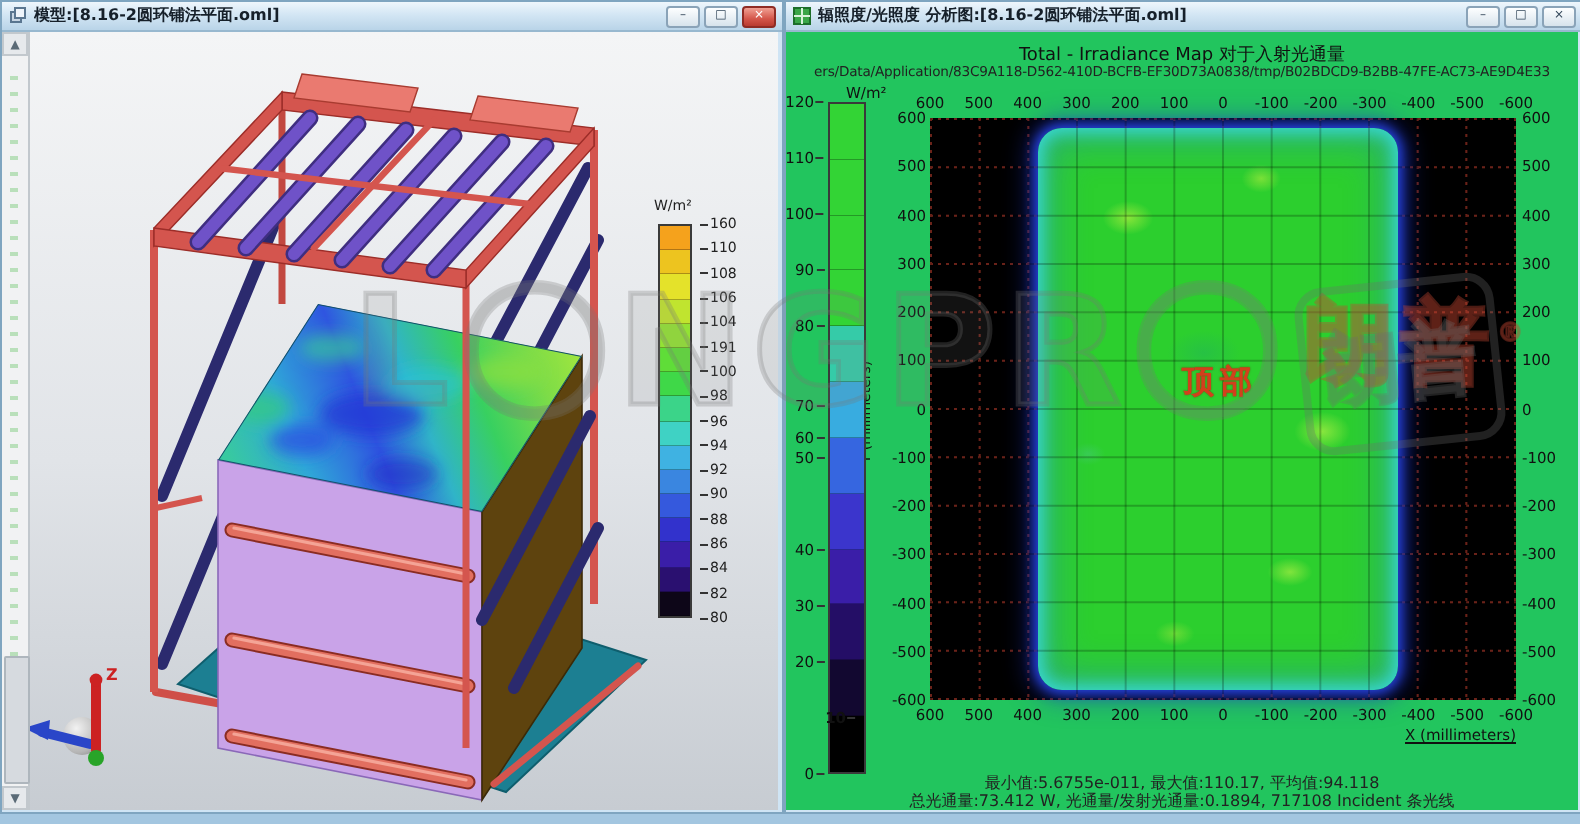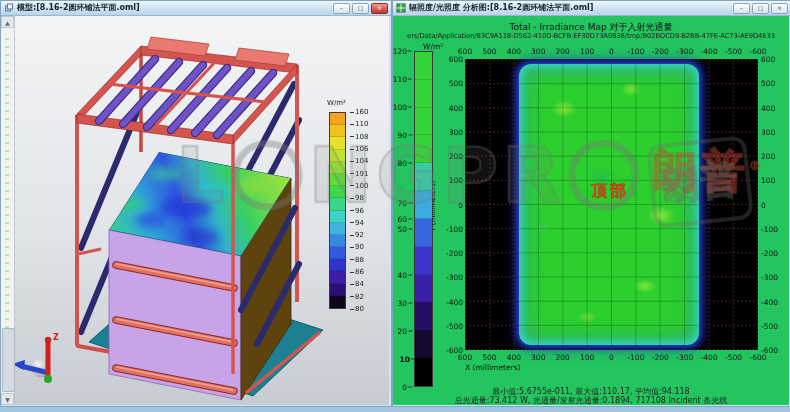--- a/index.html
+++ b/index.html
@@ -77,21 +77,21 @@
       inset 0 0 18px 8px rgba(40,120,235,.35),
       0 0 6px 2px rgba(40,70,230,.95),
       0 0 12px 5px rgba(30,50,200,.5);
     z-index:1;}
   .grid-over{z-index:2;}
   .map-annot{position:absolute;left:126px;top:122px;z-index:3;font-size:16px;font-weight:bold;
     letter-spacing:3px;color:#d2401c;text-shadow:0 0 1px rgba(120,20,0,.6);}
   .xt{position:absolute;font-size:7.5px;color:#111;transform:translateX(-50%);}
   .yt-l{position:absolute;font-size:7.5px;color:#111;transform:translate(-100%,-50%);}
   .yt-r{position:absolute;font-size:7.5px;color:#111;transform:translateY(-50%);}
-  .xlab{position:absolute;left:72px;width:293px;top:347px;text-align:left;font-size:7.5px;color:#111;}
+  .xlab{position:absolute;left:72px;width:293px;top:347px;text-align:right;font-size:7.5px;color:#111;text-decoration:underline;}
   .stats{position:absolute;left:8px;right:8px;text-align:center;font-size:8px;color:#222;line-height:9px;}
   .s1{top:371px;} .s2{top:380px;}
 
   
   .watermark{position:absolute;inset:0;pointer-events:none;z-index:60;}
   .wm-brand{position:absolute;left:176px;top:126px;font-size:76px;font-weight:bold;letter-spacing:4px;
     color:rgba(125,125,125,.14);-webkit-text-stroke:2.5px rgba(118,118,118,.28);white-space:nowrap;}
   .wm-cn{font-size:44px;margin-left:8px;color:rgba(196,70,50,.16);
     -webkit-text-stroke:2px rgba(196,70,50,.38);vertical-align:16px;}
   .wm-cn i{font-style:normal;}
@@ -330,21 +330,21 @@
         <span class="cb-t" style="left: 19px; top: 63px;">110</span>
         <span class="cb-t" style="left: 19px; top: 91px;">100</span>
         <span class="cb-t" style="left: 19px; top: 119px;">90</span>
         <span class="cb-t" style="left: 19px; top: 147px;">80</span>
         <span class="cb-t" style="left: 19px; top: 175px; margin-top: 12px;">70</span>
         <span class="cb-t" style="left: 19px; top: 203px;">60</span>
         <span class="cb-t" style="left: 19px; top: 213px;">50</span>
         <span class="cb-t" style="left: 19px; top: 259px;">40</span>
         <span class="cb-t" style="left: 19px; top: 287px;">30</span>
         <span class="cb-t" style="left: 19px; top: 315px;">20</span>
-        <span class="cb-t" style="left: 22px; top: 343px; font-weight: bold;">10</span>
+        <span class="cb-t" style="left: 35px; top: 343px; font-weight: bold;">10</span>
         <span class="cb-t" style="left: 19px; top: 371px;">0</span>
       </div>
 
     <div class="ylab">Y (millimeters)</div>
 
     <div class="irr-map">
       <svg class="grid-under" width="293" height="291">
           <line x1="0.5" y1="0" x2="0.5" y2="291"></line>
           <line x1="24.833333333333332" y1="0" x2="24.833333333333332" y2="291"></line>
           <line x1="49.166666666666664" y1="0" x2="49.166666666666664" y2="291"></line>

